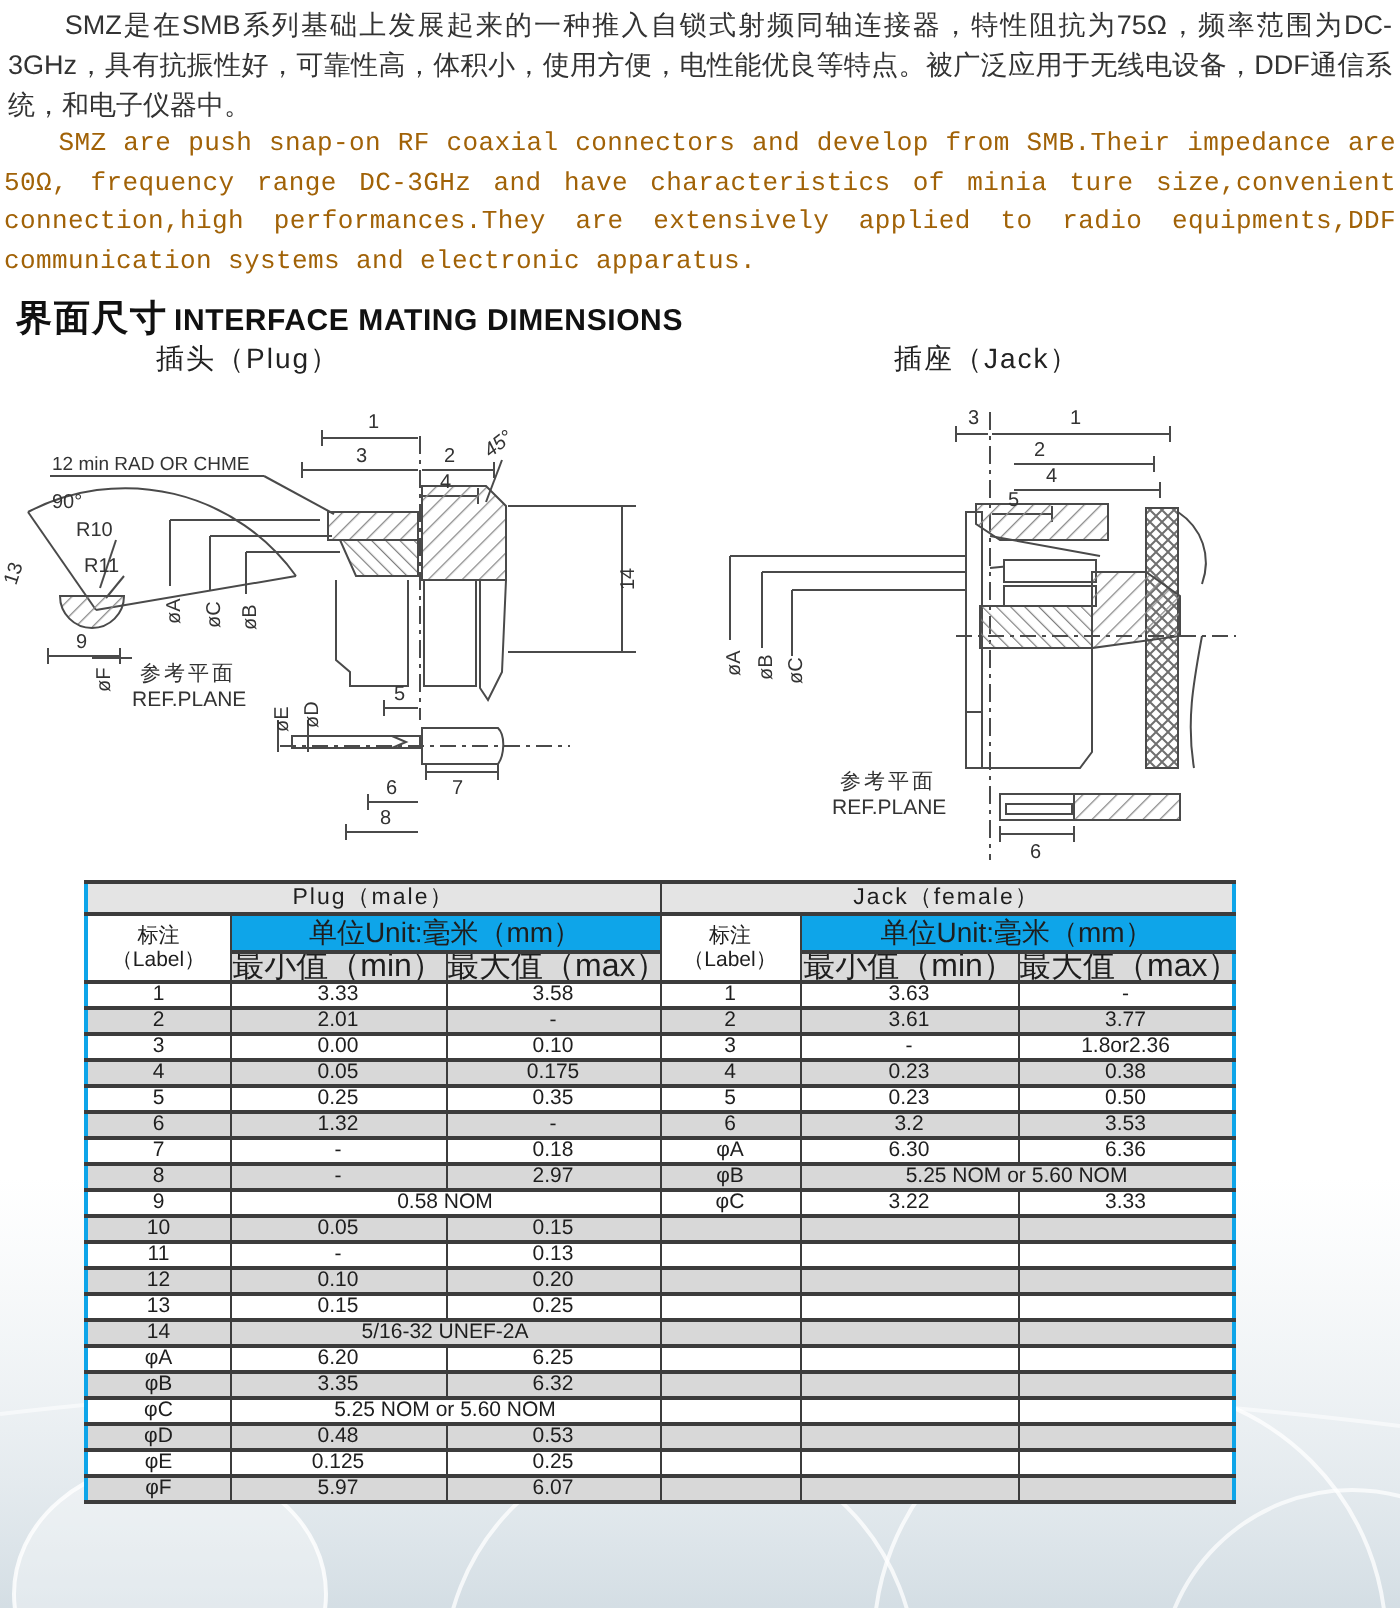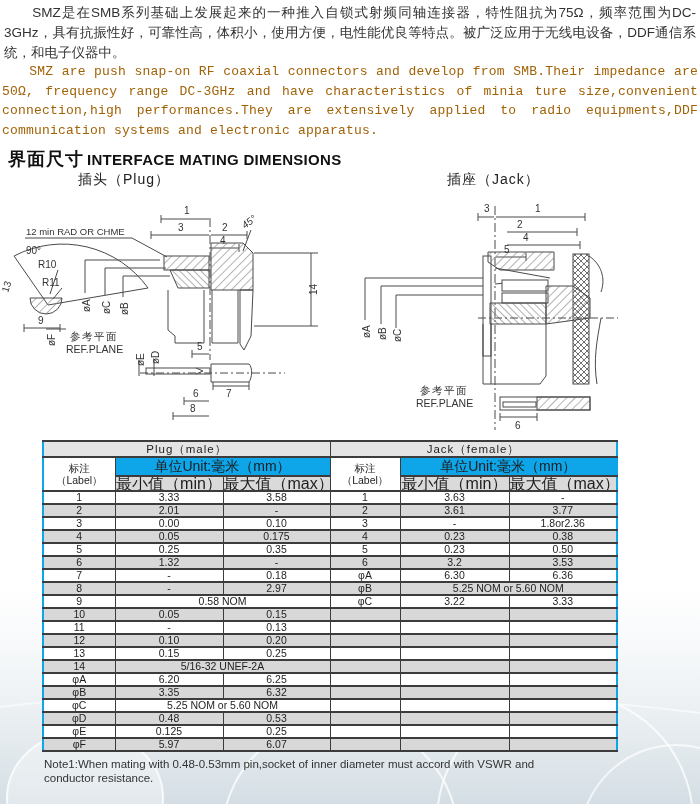--- a/index.html
+++ b/index.html
@@ -425,16 +425,15 @@
             <td>6.07</td>
             <td></td>
             <td></td>
             <td></td>
           </tr>
         </tbody>
     </table>
   </div>
 
   <div id="notes" class="layer">
-    <div id="note-en">Note1:When mating with 0.48-0.53mm pin,socket of inner diameter must accord with VSWR and conductor resistance.</div>
   </div>
 
 </div>
 
 </body></html>

